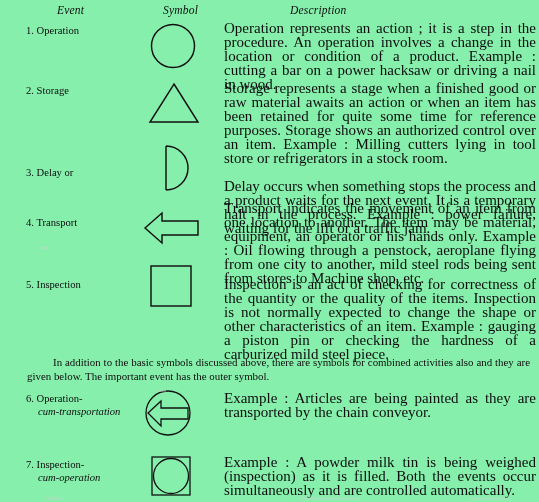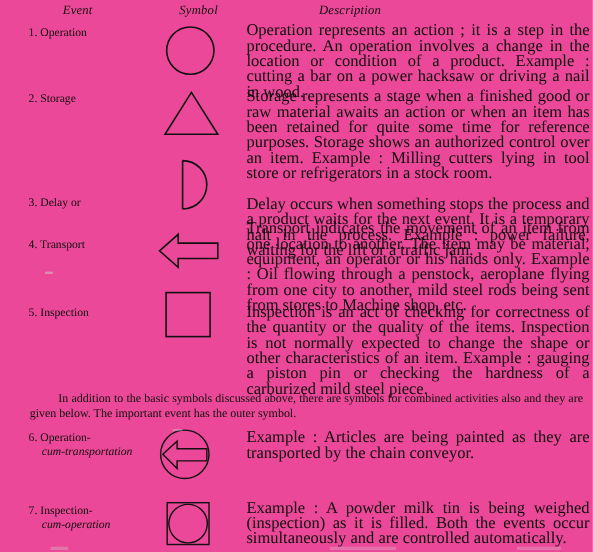--- a/index.html
+++ b/index.html
@@ -13,21 +13,21 @@
     position: relative;
     overflow: hidden;
     font-family: "Liberation Serif", "DejaVu Serif", serif;
     color: #0d0d0d;
     -webkit-font-smoothing: none;
   }
 
   .page {
     position: absolute;
     inset: 0;
-    background: #ec4899;
+    background: #86efac;
   }
 
   
   .header-row {
     position: absolute;
     top: 2px;
     left: 0;
     width: 539px;
     height: 18px;
   }
@@ -155,21 +155,21 @@
       <svg width="72" height="48" viewBox="0 0 72 48">
         <polygon class="stroke" points="34,2 58,40 10,40"></polygon>
       </svg>
     </div>
     <div class="desc-cell" style="top:0px;">
       <p>Storage represents a stage when a finished good or raw material awaits an action or when an item has been retained for quite some time for reference purposes. Storage shows an authorized control over an item. Example : Milling cutters lying in tool store or refrigerators in a stock room.</p>
     </div>
   </div>
 
   <div class="row" style="top:142px;height:60px;">
-    <div class="event-cell" style="top:36px;">
+    <div class="event-cell" style="top:24px;">
       <span class="num">3.</span>
       <span class="nm">Delay or</span>
     </div>
     <div class="symbol-cell" style="top:0px;">
       <svg width="72" height="52" viewBox="0 0 72 52">
         <path class="stroke" d="M26,4 L26,48 M26,4 A22,22 0 0 1 26,48"></path>
       </svg>
     </div>
     <div class="desc-cell" style="top:26px;margin-top:12px;">
       <p>Delay occurs when something stops the  process  and a product waits for the next event. It is a temporary halt in the process. Example : power failure, waiting for the lift or a traffic jam.</p>

